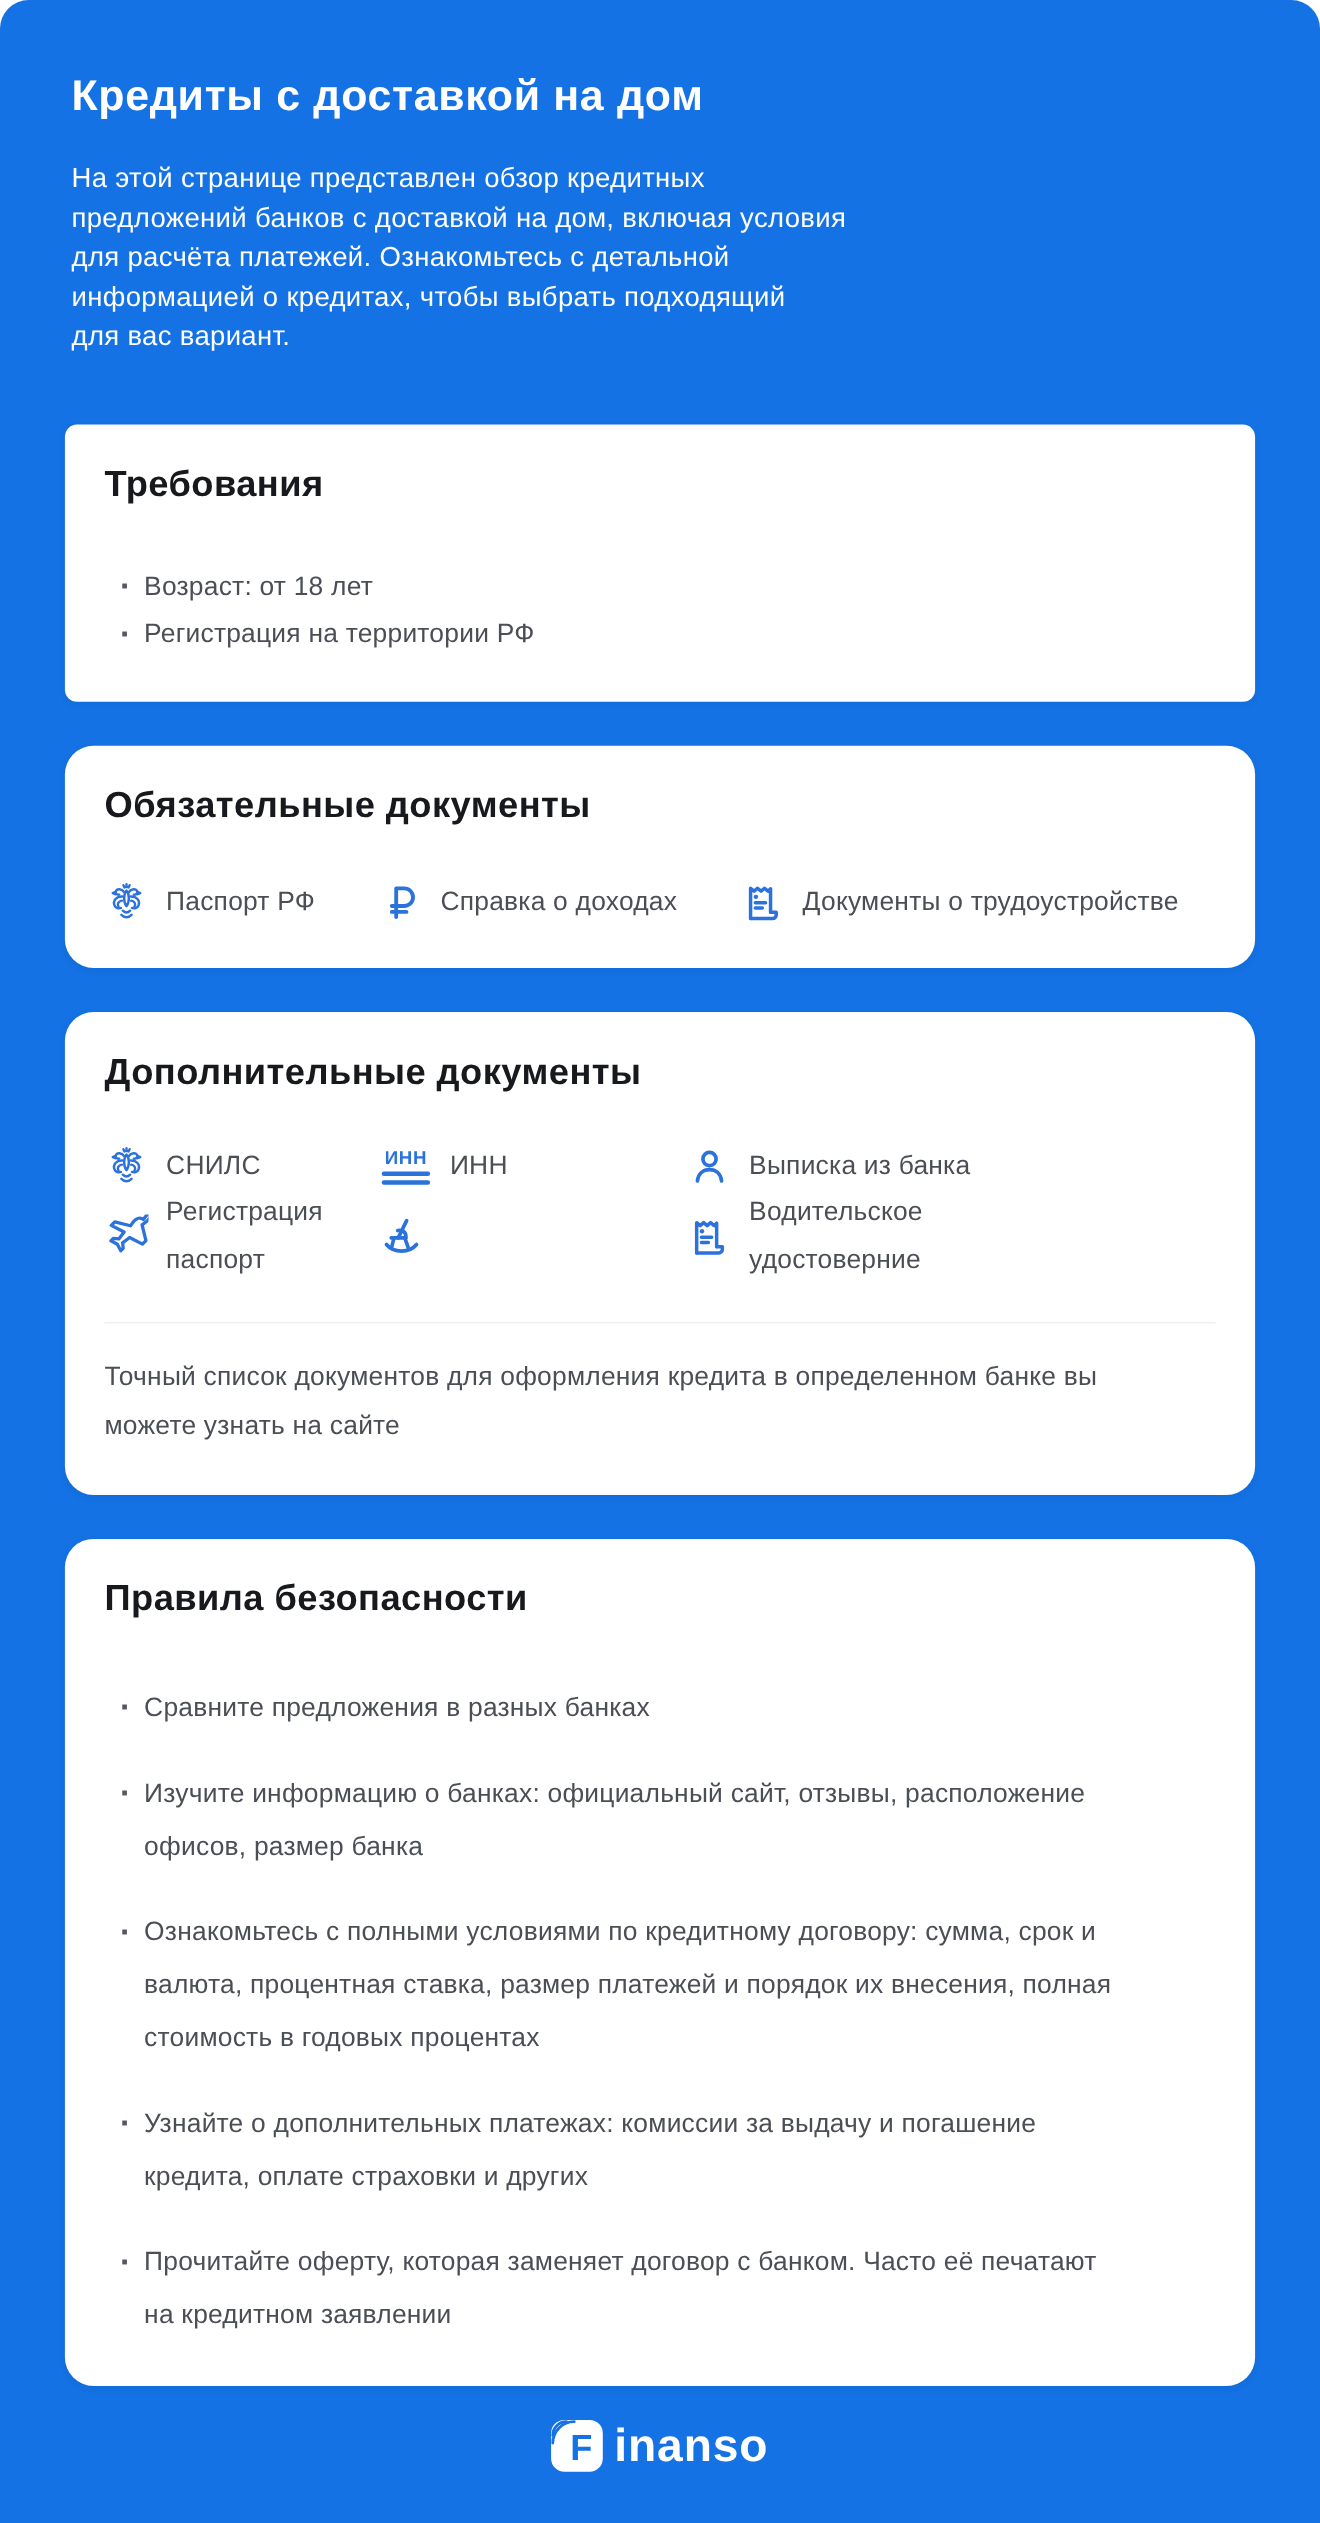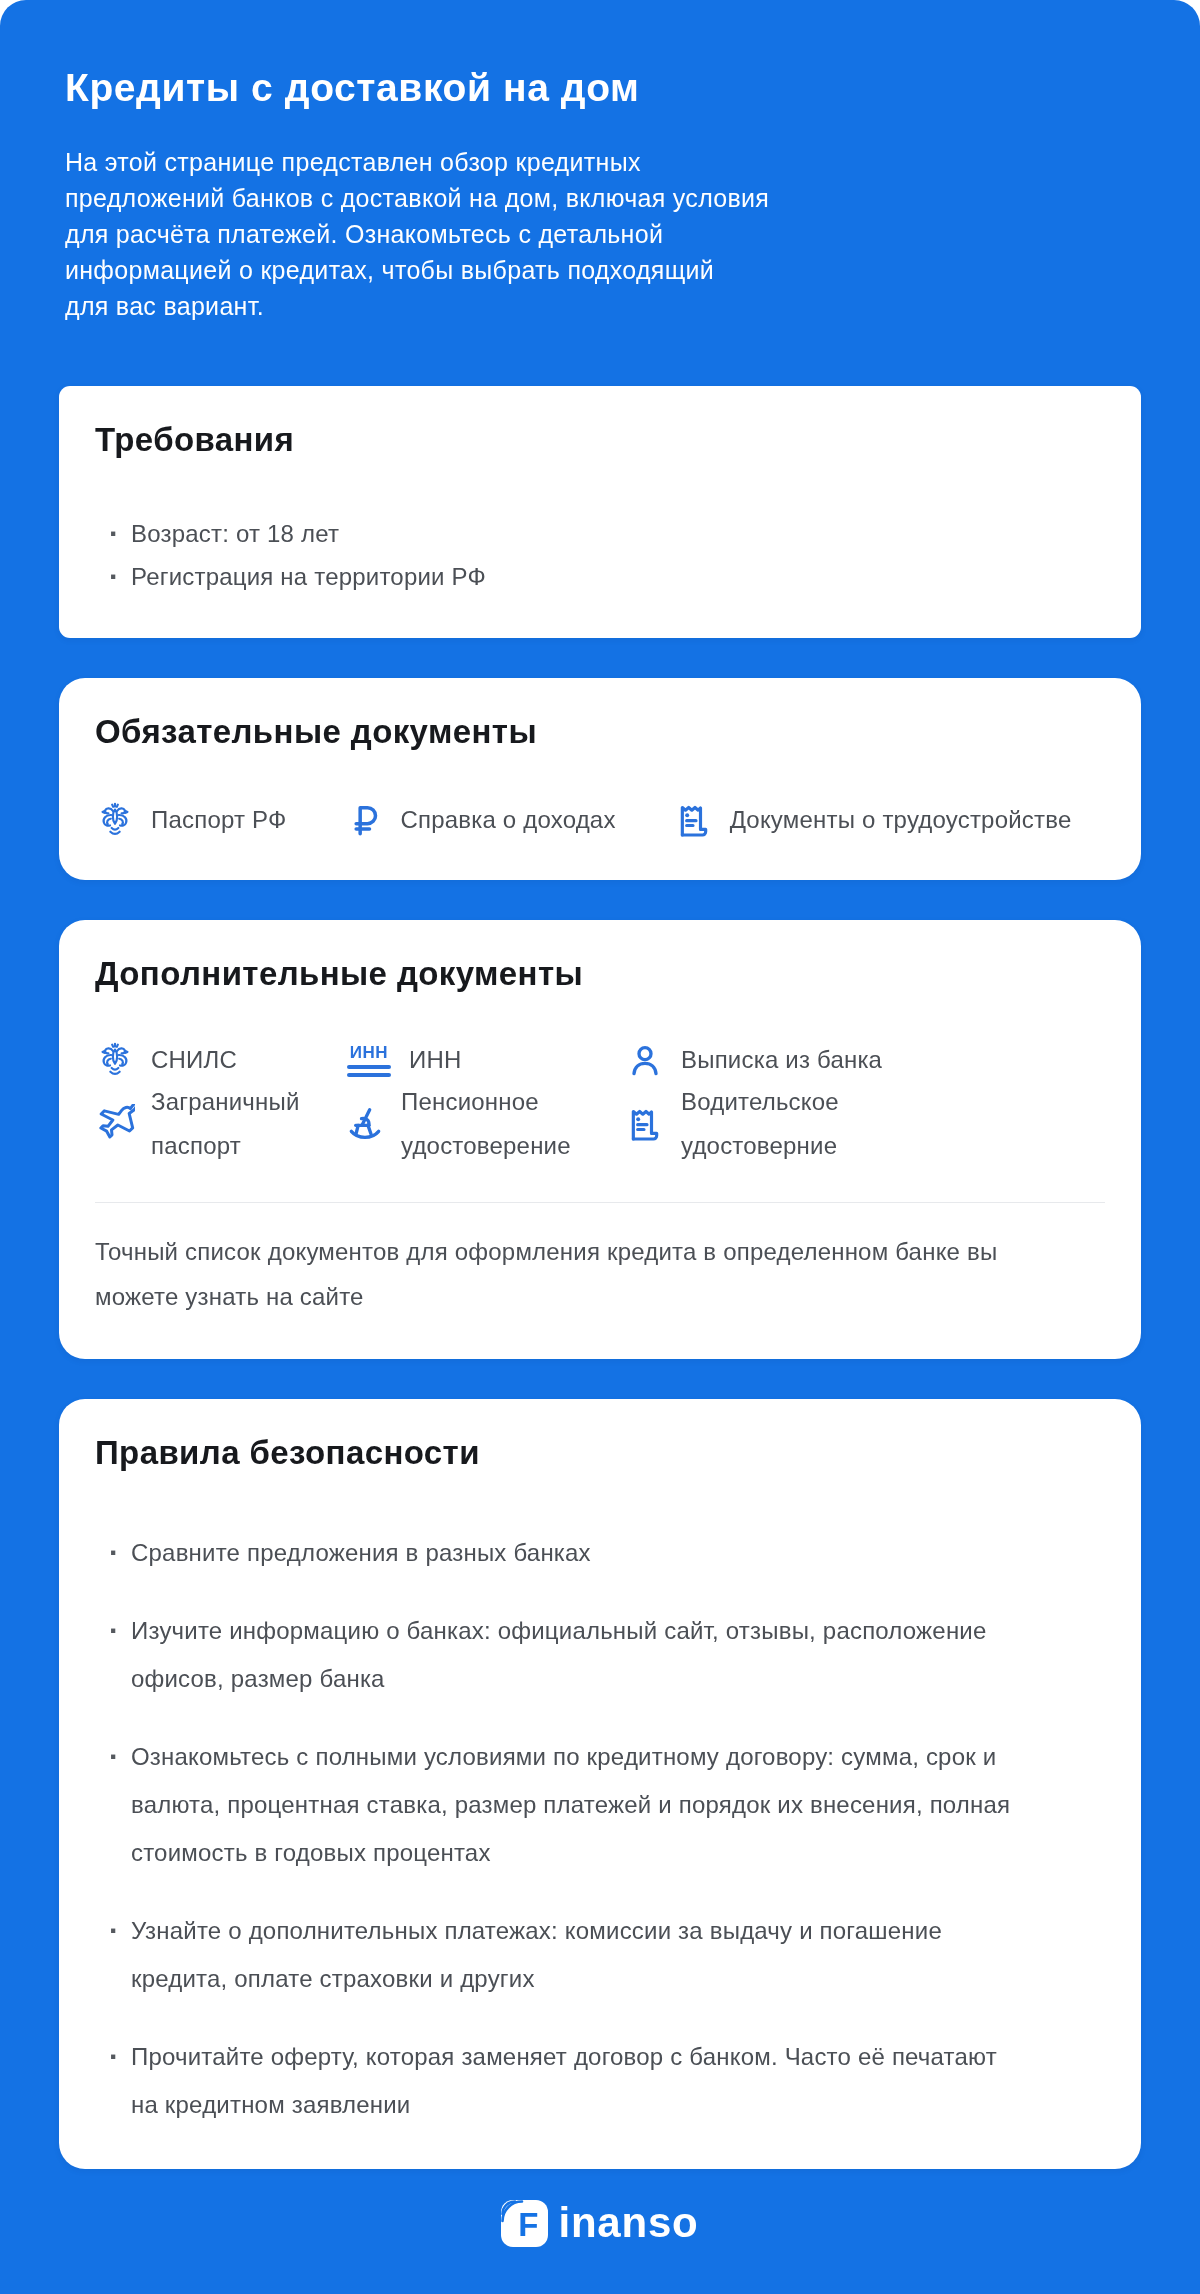--- a/index.html
+++ b/index.html
@@ -183,35 +183,34 @@
           </svg>
           <span class="lbl">Выписка из банка</span>
         </div>
 
         <div class="doc-item two-line">
           <svg class="ic" viewBox="0 0 24 24">
             <g stroke-width="1.8">
               <path d="M21.2 2.8c-1.5-1.5-3.9-.7-5.2 1l-1.8 2.4-8.6-2.1-1.9 1.9 7 3.6-2.9 3.8-3-.3-1.3 1.3 3.5 1.9 1.9 3.5 1.3-1.3-.3-3 3.8-2.9 7 3.6 1.9-1.9-2.1-8.6 2.4-1.8c1.7-1.3 2.8-3.6 1.3-5.1z"></path>
             </g>
           </svg>
-          <span class="lbl w-narrow">Заграничный паспорт</span>
+          <span class="lbl w-narrow">Регистрация паспорт</span>
         </div>
 
         <div class="doc-item two-line">
           <svg class="ic" viewBox="0 0 24 24">
             <g stroke-width="2">
               <path d="M14.8 3.4l-4.6 9.4"></path>
               <path d="M6.4 12.8h8"></path>
               <path d="M9.9 8.8c2.8-.4 4.9.8 4.4 4"></path>
               <path d="M13.8 12.8l1.8 5.2"></path>
               <path d="M7.9 12.8l-1.3 5.2"></path>
               <path d="M3.8 16.4c4 4.8 12.4 4.8 16.4 0"></path>
             </g>
           </svg>
-          <span class="lbl w-mid">Пенсионное удостоверение</span>
         </div>
 
         <div class="doc-item two-line">
           <svg class="ic" viewBox="0 0 24 24">
             <g stroke-width="1.9">
               <path d="M5 21V4.5L6.9 6.1L8.8 4.5L10.7 6.1L12.6 4.5L14.5 6.1L15.9 4.8V17.6"></path>
               <path d="M5 21h12.1a1.9 1.9 0 0 0 1.9-1.9v-1.5h-3"></path>
               <path d="M7.6 12.4h5.6M7.6 15.3h3.8"></path>
             </g>
             <circle class="dotfill" cx="7.9" cy="9.2" r="1.2"></circle>

